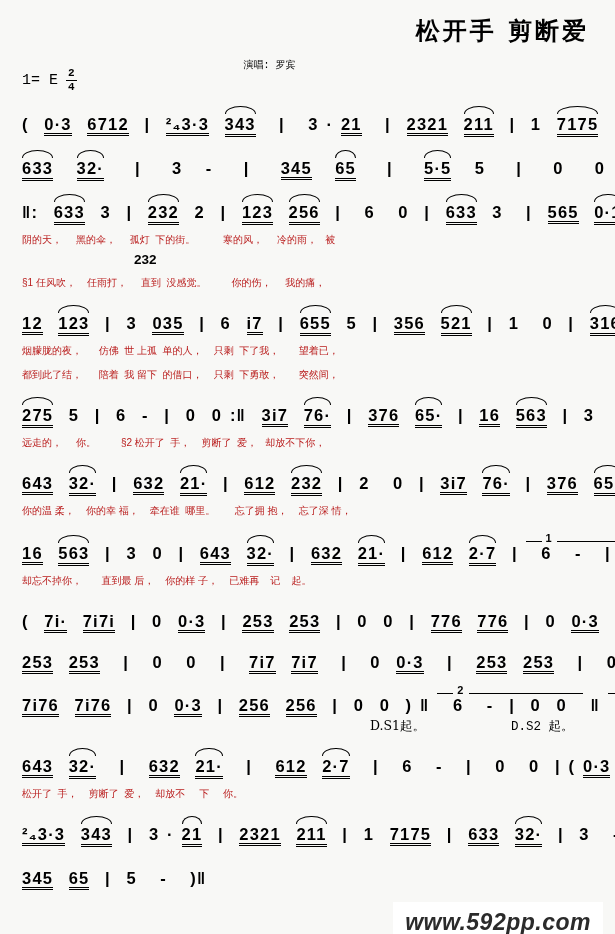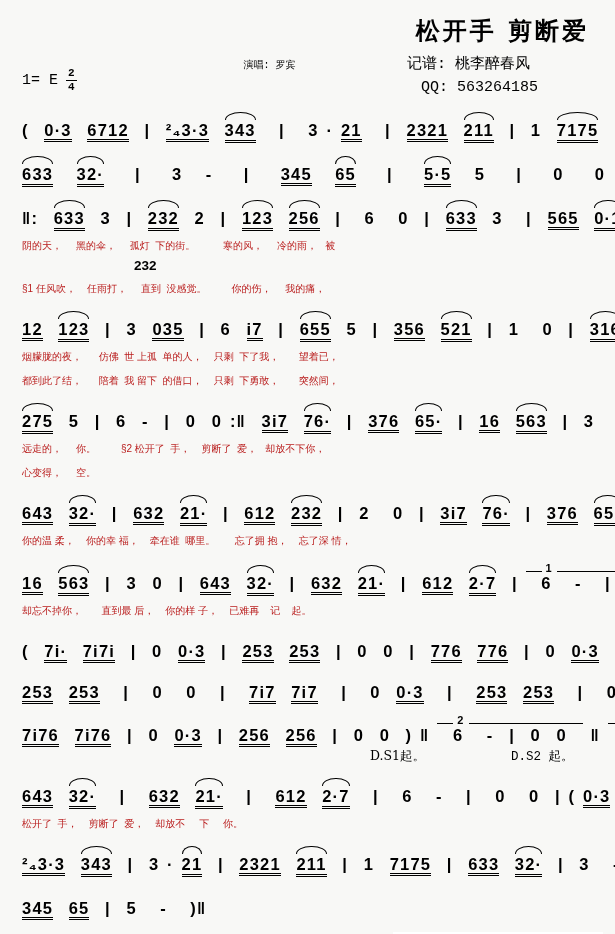--- a/index.html
+++ b/index.html
@@ -68,24 +68,20 @@
   <h1 class="title">松开手 剪断爱</h1>
 
   <div class="head-row">
     <div class="keysig">
       <span>1= E</span><span class="frac">
           <span class="num">2</span>
           <span class="den">4</span>
         </span>
     </div>
     <div class="performer">演唱: 罗宾</div>
-    <div class="credits">
-      <div>记谱: 桃李醉春风</div>
-      <div class="qq">QQ: 563264185</div>
-    </div>
   </div>
 
   <div class="system">
     <div class="music"><span>(</span>  <span class="u">0·3</span>  <span class="u">6712</span>  <span>|</span>  <span class="u">²₄3·3</span>  <span class="arc u">343</span>   <span>|</span>   <span>3</span> <span>·</span> <span class="u">21</span>   <span>|</span>  <span class="u">2321</span>  <span class="arc u">211</span>  <span>|</span>  <span>1</span>  <span class="arc u">7175</span>  <span>|</span></div>
   </div>
 
   <div class="system">
     <div class="music"><span class="arc u">633</span>   <span class="arc u">32·</span>    <span>|</span>    <span>3</span>   <span>-</span>    <span>|</span>    <span class="u">345</span>   <span class="arc u">65</span>    <span>|</span>    <span class="arc u">5·5</span>   <span>5</span>    <span>|</span>    <span>0</span>    <span>0</span>   </div>
   </div>
 
@@ -98,21 +94,20 @@
 
   <div class="system">
     <div class="music"><span class="u">12</span>  <span class="arc u">123</span>  <span>|</span>  <span>3</span>  <span class="u">035</span>  <span>|</span>  <span>6</span>  <span class="u">i7</span>  <span>|</span>  <span class="arc u">655</span>  <span>5</span>  <span>|</span>  <span class="u">356</span>  <span class="arc u">521</span>  <span>|</span>  <span>1</span>   <span>0</span>  <span>|</span>  <span class="arc u">316</span>    </div>
     <div class="lyric">烟朦胧的夜，      仿佛  世 上孤  单的人，    只剩  下了我，       望着已，</div>
     <div class="lyric">都到此了结，      陪着  我 留下  的借口，    只剩  下勇敢，       突然间，</div>
   </div>
 
   <div class="system">
     <div class="music"><span class="arc u">275</span>  <span>5</span>  <span>|</span>  <span>6</span>  <span>-</span>  <span>|</span>  <span>0</span>  <span>0</span> <span>:‖</span>  <span class="u">3i7</span>  <span class="arc u">76·</span>  <span>|</span>  <span class="u">376</span>  <span class="arc u">65·</span>  <span>|</span>  <span class="u">16</span>  <span class="arc u">563</span>  <span>|</span>  <span>3</span>     </div>
     <div class="lyric">远走的，     你。         §2 松开了  手，    剪断了  爱，   却放不下你，</div>
-    <div class="lyric">心变得，     空。</div>
   </div>
 
   <div class="system">
     <div class="music"><span class="u">643</span>  <span class="arc u">32·</span>  <span>|</span>  <span class="u">632</span>  <span class="arc u">21·</span>  <span>|</span>  <span class="u">612</span>  <span class="arc u">232</span>  <span>|</span>  <span>2</span>   <span>0</span>  <span>|</span>  <span class="u">3i7</span>  <span class="arc u">76·</span>  <span>|</span>  <span class="u">376</span>  <span class="arc u">65·</span> </div>
     <div class="lyric">你的温 柔，    你的幸 福，    牵在谁  哪里。       忘了拥 抱，    忘了深 情，</div>
   </div>
 
   <div class="system">
     <div class="music"><span class="u">16</span>  <span class="arc u">563</span>  <span>|</span>  <span>3</span>  <span>0</span>  <span>|</span>  <span class="u">643</span>  <span class="arc u">32·</span>  <span>|</span>  <span class="u">632</span>  <span class="arc u">21·</span>  <span>|</span>  <span class="u">612</span>  <span class="arc u">2·7</span>  <span>|</span> <span class="volta" data-num="1"> <span>6</span>   <span>-</span>   <span>|</span>       </span> </div>
     <div class="lyric">却忘不掉你，       直到最 后，    你的样 子，    已难再    记    起。</div>

